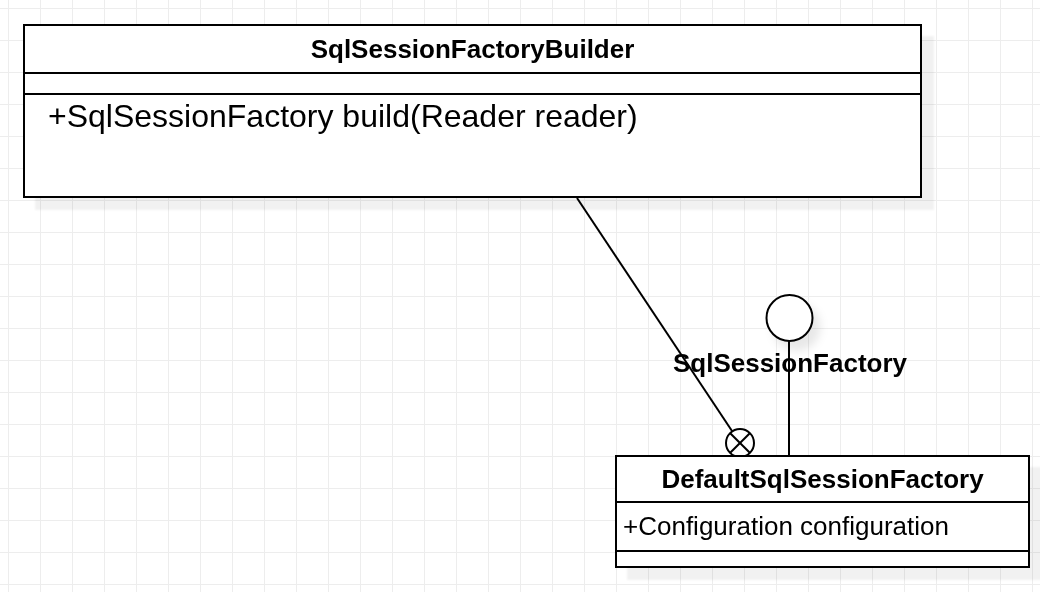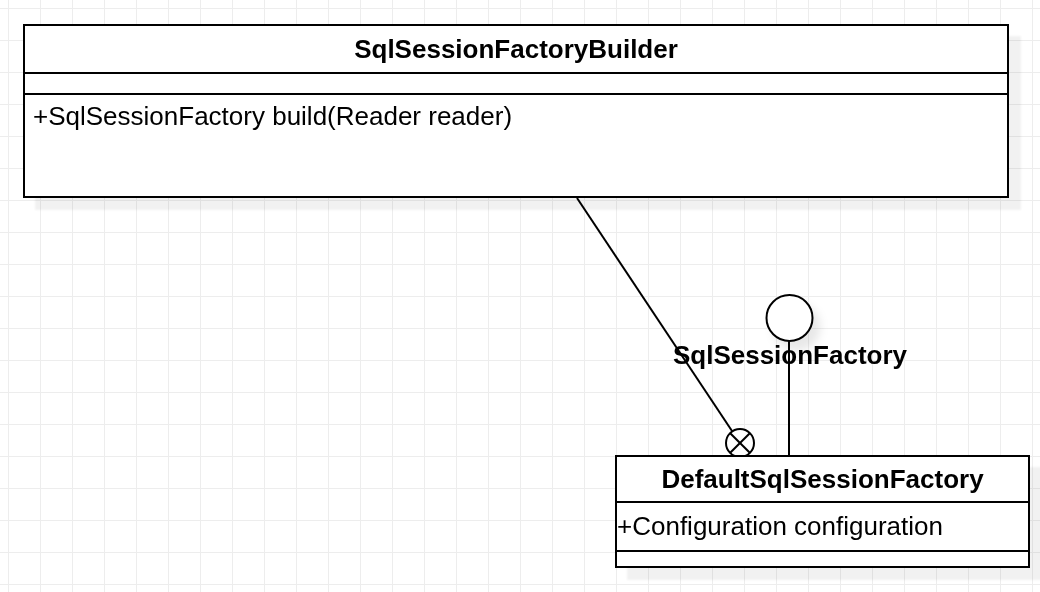--- a/index.html
+++ b/index.html
@@ -43,61 +43,62 @@
     text-align: center;
     white-space: nowrap;
     overflow: hidden;
   }
   .uml-class .compartment {
     box-sizing: border-box;
   }
   .builder {
     left: 23px;
     top: 24px;
-    width: 986px;
+    width: 899px;
     height: 174px;
   }
   .builder .title {
     height: 48px;
     line-height: 46px;
   }
   .builder .attrs {
     height: 21px;
     border-bottom: 2px solid #000000;
   }
   .builder .methods {
-    padding: 6px 0 0 8px;
-    font-size: 26px;
+    padding: 6px 0 0 23px;
+    font-size: 32px;
     line-height: 30px;
     white-space: nowrap;
   }
   .impl {
     left: 615px;
     top: 455px;
     width: 415px;
     height: 113px;
   }
   .impl .title {
     height: 46px;
     line-height: 44px;
   }
   .impl .attrs {
     height: 49px;
     line-height: 47px;
     border-bottom: 2px solid #000000;
+    padding-left: 6px;
     font-size: 26px;
     white-space: nowrap;
   }
   .impl .footer {
     height: 14px;
   }
   .iface-label {
     position: absolute;
     left: 640px;
-    top: 340px;
+    top: 348px;
     width: 300px;
     text-align: center;
     font-weight: bold;
     font-size: 26px;
     line-height: 30px;
     white-space: nowrap;
   }
 </style>
 </head>
 <body>

